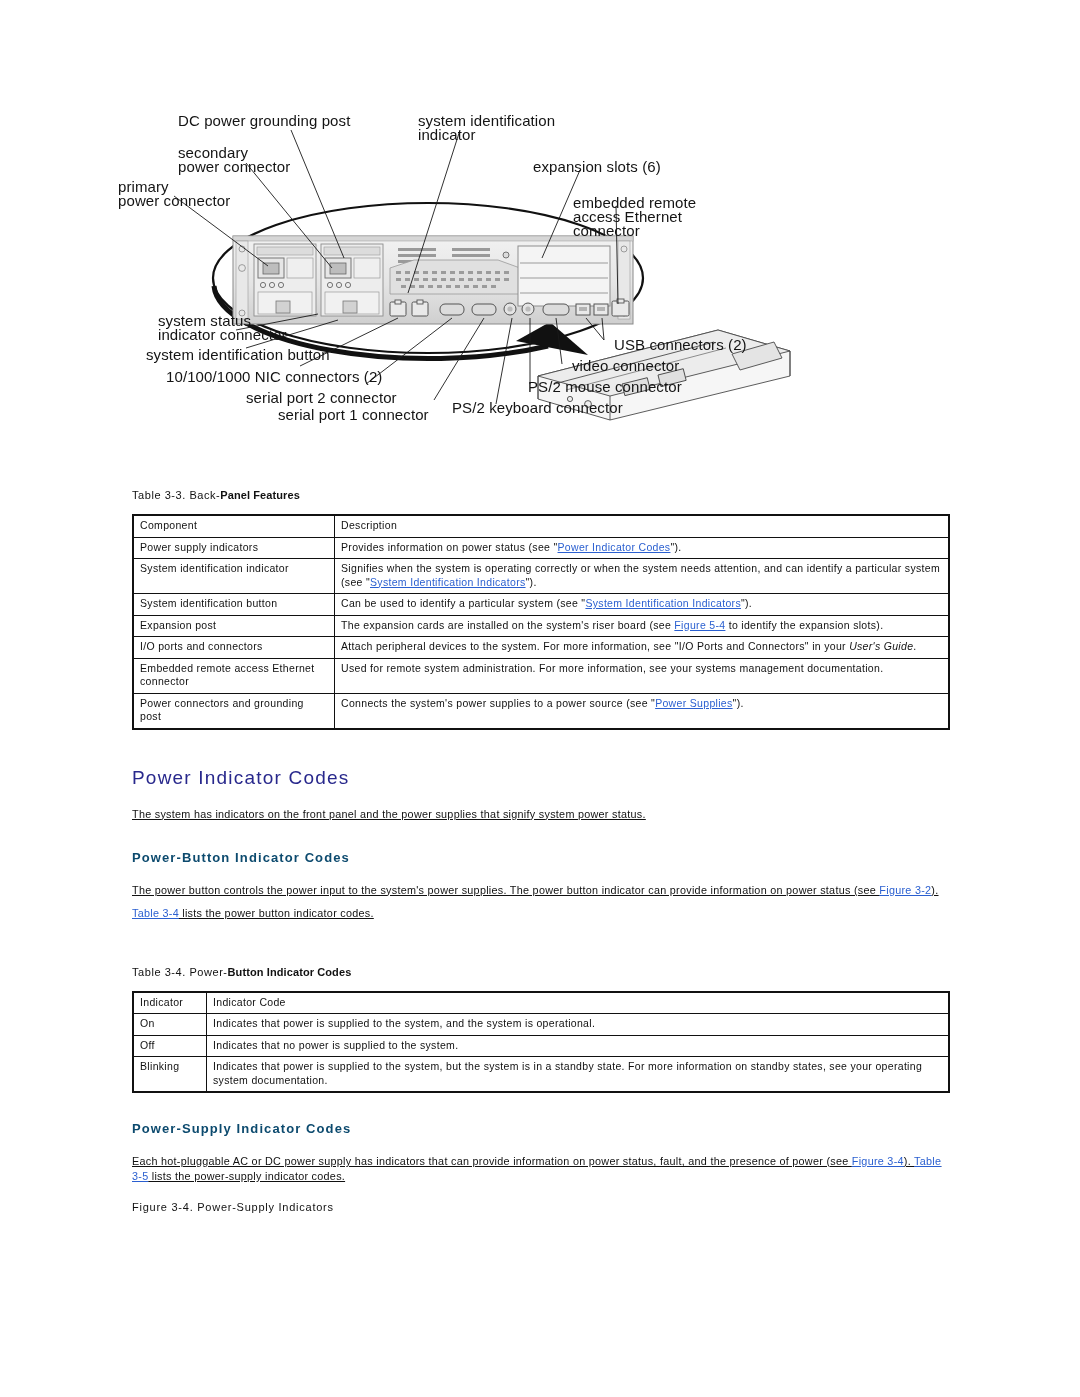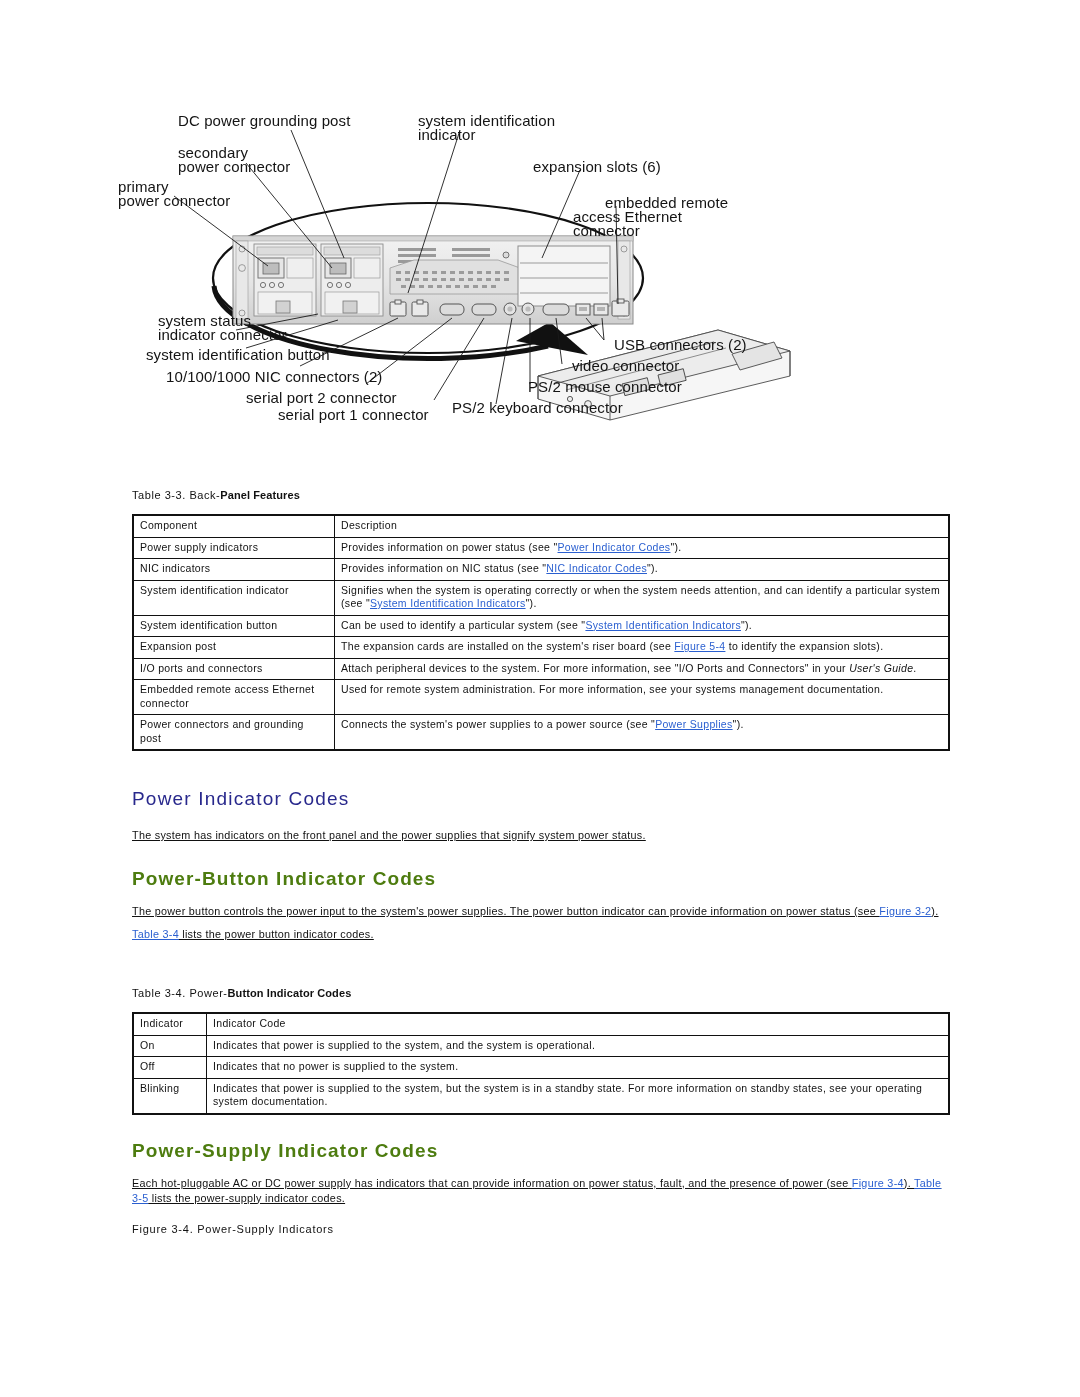--- a/index.html
+++ b/index.html
@@ -87,22 +87,22 @@
 
   h2.sec {
     color: #28288c;
     font-size: 19px;
     font-weight: normal;
     letter-spacing: 1.2px;
     margin: 36px 0 18px 0;
     line-height: 23px;
   }
   h3.sub {
-    color: #4d7c0f;
-    font-size: 19px;
+    color: #0c4a6e;
+    font-size: 13px;
     font-weight: bold;
     letter-spacing: 1.1px;
     margin: 26px 0 16px 0;
     line-height: 19px;
   }
   p.body {
     font-size: 10.8px;
     line-height: 15px;
     letter-spacing: 0.28px;
     color: #111;
@@ -308,21 +308,21 @@
     <div class="callout lft" style="left:60px; top:52px;">power connector</div>
 
     <div class="callout lft" style="left:0px; top:72px;">primary</div>
     <div class="callout lft" style="left:0px; top:86px;">power connector</div>
 
     <div class="callout right" style="left:300px; top:6px;">system identification</div>
     <div class="callout right" style="left:300px; top:20px;">indicator</div>
 
     <div class="callout right" style="left:415px; top:52px;">expansion slots (6)</div>
 
-    <div class="callout right" style="left:455px; top:88px;margin-left:32px;">embedded remote</div>
+    <div class="callout right" style="left:455px; top:88px;">embedded remote</div>
     <div class="callout right" style="left:455px; top:102px;">access Ethernet</div>
     <div class="callout right" style="left:455px; top:116px;">connector</div>
 
     <div class="callout lft" style="left:40px; top:206px;">system status</div>
     <div class="callout lft" style="left:40px; top:220px;">indicator connector</div>
 
     <div class="callout lft" style="left:28px; top:240px;">system identification button</div>
 
     <div class="callout lft" style="left:48px; top:262px;">10/100/1000 NIC connectors (2)</div>
 
@@ -347,24 +347,20 @@
         <tr>
           <td class="c1">Component</td>
           <td>Description</td>
         </tr>
 
         <tr>
           <td class="c1">Power supply indicators</td>
           <td><span>Provides information on power status (see "</span><a class="xref" href="#">Power Indicator Codes</a><span>").</span></td>
         </tr>
 
-        <tr>
-          <td class="c1">NIC indicators</td>
-          <td><span>Provides information on NIC status (see "</span><a class="xref" href="#">NIC Indicator Codes</a><span>").</span></td>
-        </tr>
 
 
         <tr>
           <td class="c1">System identification indicator</td>
           <td><span>Signifies when the system is operating correctly or when the system needs attention, and can identify a particular system (see "</span><a class="xref" href="#">System Identification Indicators</a><span>").</span></td>
         </tr>
 
         <tr>
           <td class="c1">System identification button</td>
           <td><span>Can be used to identify a particular system (see "</span><a class="xref" href="#">System Identification Indicators</a><span>").</span></td>

